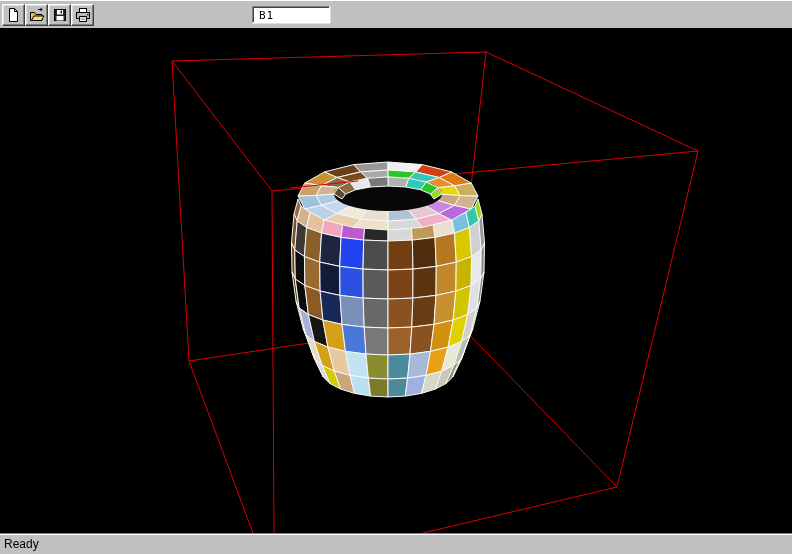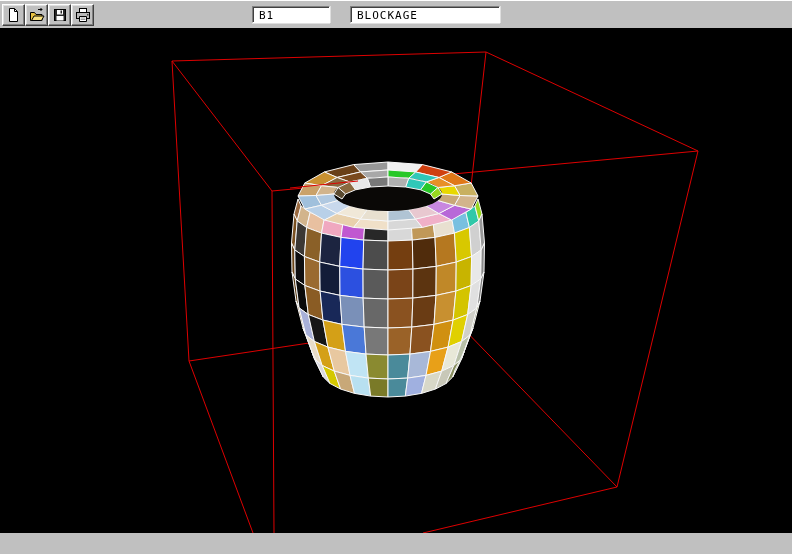--- a/index.html
+++ b/index.html
@@ -63,21 +63,20 @@
     <div class="tb-btn" style="left:71px">
       <svg width="16" height="16" viewBox="0 0 16 16">
         <rect x="4.5" y="1.5" width="7" height="4" fill="#ffffff" stroke="#000000"></rect>
         <rect x="1.5" y="5.5" width="13" height="6" fill="#b8b8b8" stroke="#000000"></rect>
         <rect x="12" y="7" width="1.5" height="1.5" fill="#404040"></rect>
         <path d="M4.5,14.5 v-5 h7 v5 z" fill="#ffffff" stroke="#000000"></path>
         <path d="M5.5,11 h5 M5.5,12.5 h5" stroke="#808080" stroke-width="0.8"></path>
       </svg>
     </div>
     <input class="tb-field" style="left: 252px; width: 78px;" type="text" value="B1">
-    <input class="tb-field" style="left: 350px; width: 150px;" type="text" value="BLOCKAGE">
   </div>
 
   <div id="viewport">
     <svg id="scene" width="792" height="505" viewBox="0 28 792 505">
         <g stroke="#dd0000" stroke-width="1">
           <line x1="172" y1="61" x2="486" y2="52"></line>
           <line x1="486" y1="52" x2="698" y2="151"></line>
           <line x1="698" y1="151" x2="272" y2="191"></line>
           <line x1="272" y1="191" x2="172" y2="61"></line>
           <line x1="172" y1="61" x2="189" y2="361"></line>
@@ -213,14 +212,17 @@
           <polygon points="408.66490534771486,178.29404794730812 388,177 388,186 405.60343788879413,186.98956607735326" fill="#b0b0b0"></polygon>
           <polygon points="388,177 367.33509465228514,178.29404794730812 370.39656211120587,186.98956607735326 388,186" fill="#787878"></polygon>
           <polygon points="367.33509465228514,178.29404794730812 349.81623381592647,181.97918471982868 355.47308806541884,189.8076118445749 370.39656211120587,186.98956607735326" fill="#e8e8e8"></polygon>
           <polygon points="349.81623381592647,181.97918471982868 338.11050524439054,187.49438164979347 345.5015415044808,194.02511537925383 355.47308806541884,189.8076118445749" fill="#8a6a40"></polygon>
           <polygon points="338.11050524439054,187.49438164979347 334,194 342,199 345.5015415044808,194.02511537925383" fill="#5a4a30"></polygon>
         </g>
         <line x1="290" y1="188" x2="358" y2="181" stroke="#dd0000" stroke-width="1"></line>
       </svg>
   </div>
 
+  <div id="statusbar">
+    <span>Ready</span>
+  </div>
 
 </div>
 
 </body></html>

